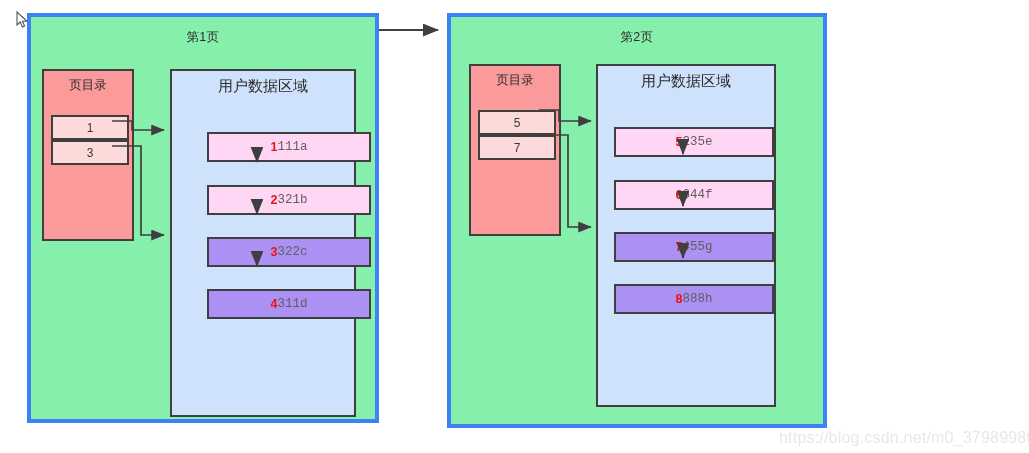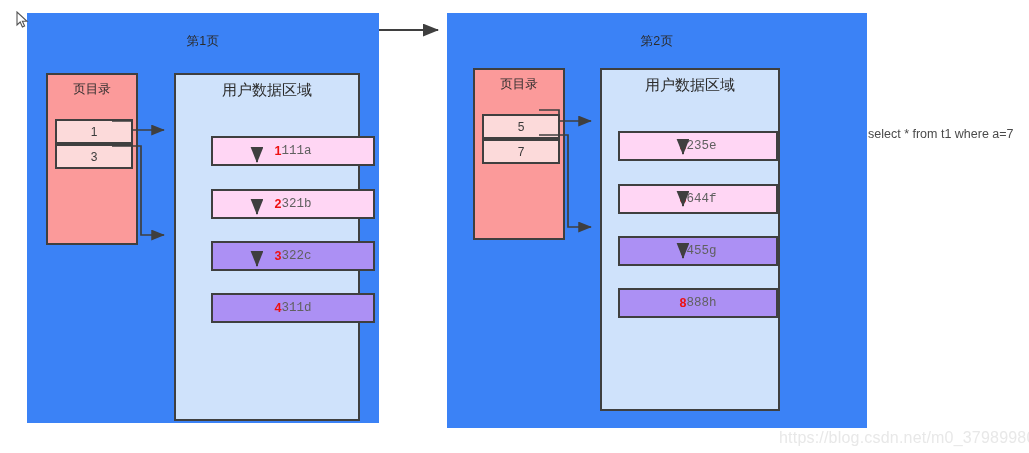--- a/index.html
+++ b/index.html
@@ -14,22 +14,22 @@
     position: relative;
     width: 1029px;
     height: 453px;
     background: #ffffff;
     overflow: hidden;
   }
 
   
   .page {
     position: absolute;
-    background: #3b82f6;
-    border: 8px solid #3b82f6;
+    background: #86efac;
+    border: 4px solid #3b82f6;
     box-sizing: border-box;
   }
   .page-title {
     position: absolute;
     left: 0;
     right: 0;
     top: 12px;
     text-align: center;
     font-size: 12.5px;
     color: #2b2b2b;
@@ -162,21 +162,21 @@
           <span class="rest">322c</span>
       </div>
 
       <div class="rec purple" style="left:35px; top:218px; width:164px; height:30px;">
         <span class="key">4</span>
           <span class="rest">311d</span>
       </div>
     </div>
   </div>
 
-  <div class="page" style="left:447px; top:13px; width:420px; height:415px;">
+  <div class="page" style="left:447px; top:13px; width:380px; height:415px;">
     <div class="page-title">第2页</div>
 
     <div class="dir" style="left:18px; top:47px; width:92px; height:172px;">
       <div class="dir-title">页目录</div>
       <div class="dir-slot" style="left:7px; top:44px; width:78px; height:25px;">5</div>
       <div class="dir-slot" style="left:7px; top:69px; width:78px; height:25px;">7</div>
     </div>
 
     <div class="data-area" style="left:145px; top:47px; width:180px; height:343px;">
       <div class="data-title">用户数据区域</div>
@@ -236,21 +236,20 @@
       <path d="M539,135 L568,135 L568,227 L591,227" stroke="#3f3f3f" stroke-width="1.7" fill="none" marker-end="url(#arrow)"></path>
     </g>
 
     <g>
       <path d="M683,139 L683,154" stroke="#3f3f3f" stroke-width="2" fill="none" marker-end="url(#arrow)"></path>
       <path d="M683,191 L683,206" stroke="#3f3f3f" stroke-width="2" fill="none" marker-end="url(#arrow)"></path>
       <path d="M683,244 L683,258" stroke="#3f3f3f" stroke-width="2" fill="none" marker-end="url(#arrow)"></path>
     </g>
   </svg>
 
-  <div class="sql" style="left:868px; top:127px;">select * from t1 where a=7</div>
 
   <div class="watermark" style="left:779px; top:429px;">https://blog.csdn.net/m0_37989980</div>
 
   <svg class="cursor" style="left:16px; top:11px;" width="14" height="18" viewBox="0 0 14 18">
     <path d="M1,1 L1,14 L4.2,11 L6.4,16 L8.6,15 L6.4,10.3 L11,10.3 Z" fill="#ffffff" stroke="#555555" stroke-width="1.1"></path>
   </svg>
 
 </div>
 
 </body></html>

